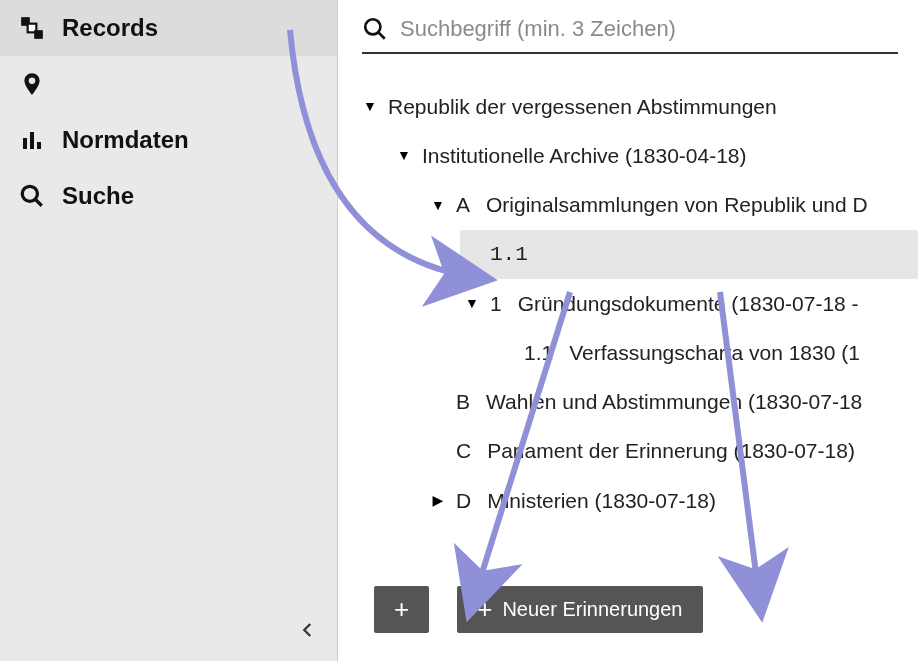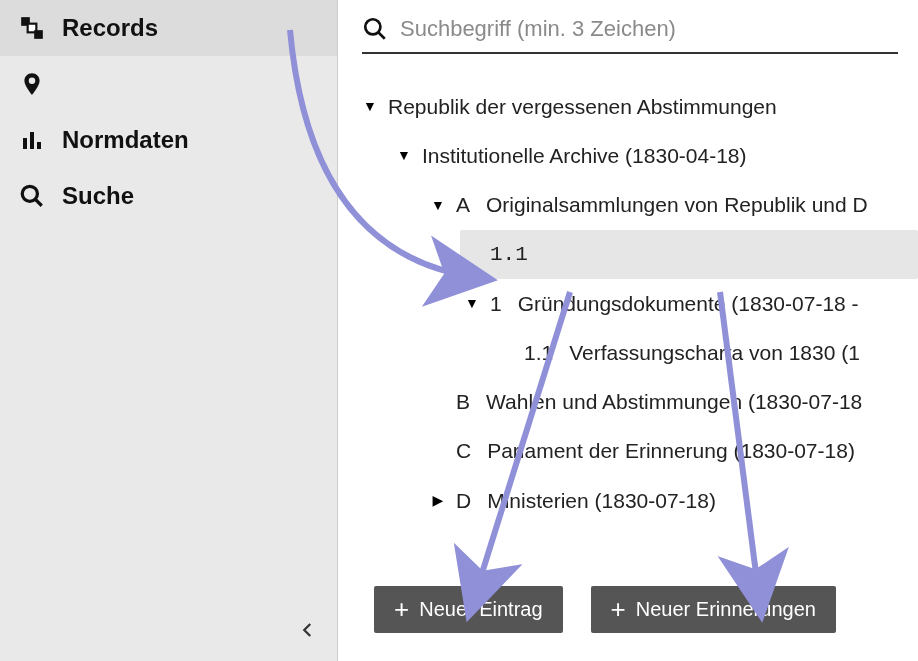--- a/index.html
+++ b/index.html
@@ -242,21 +242,20 @@
           <span class="ref">D</span>
           <span>Ministerien (1830-07-18)</span>
         </div>
       </div>
     </div>
   </div>
 
   <div class="button-row">
     <button class="btn">
       <span class="plus">+</span>
-      <span>Neuer Eintrag</span>
     </button>
     <button class="btn">
       <span class="plus">+</span>
       <span>Neuer Erinnerungen</span>
     </button>
   </div>
 </main>
 
 <svg class="annotations" viewBox="0 0 918 661">
   <defs>

